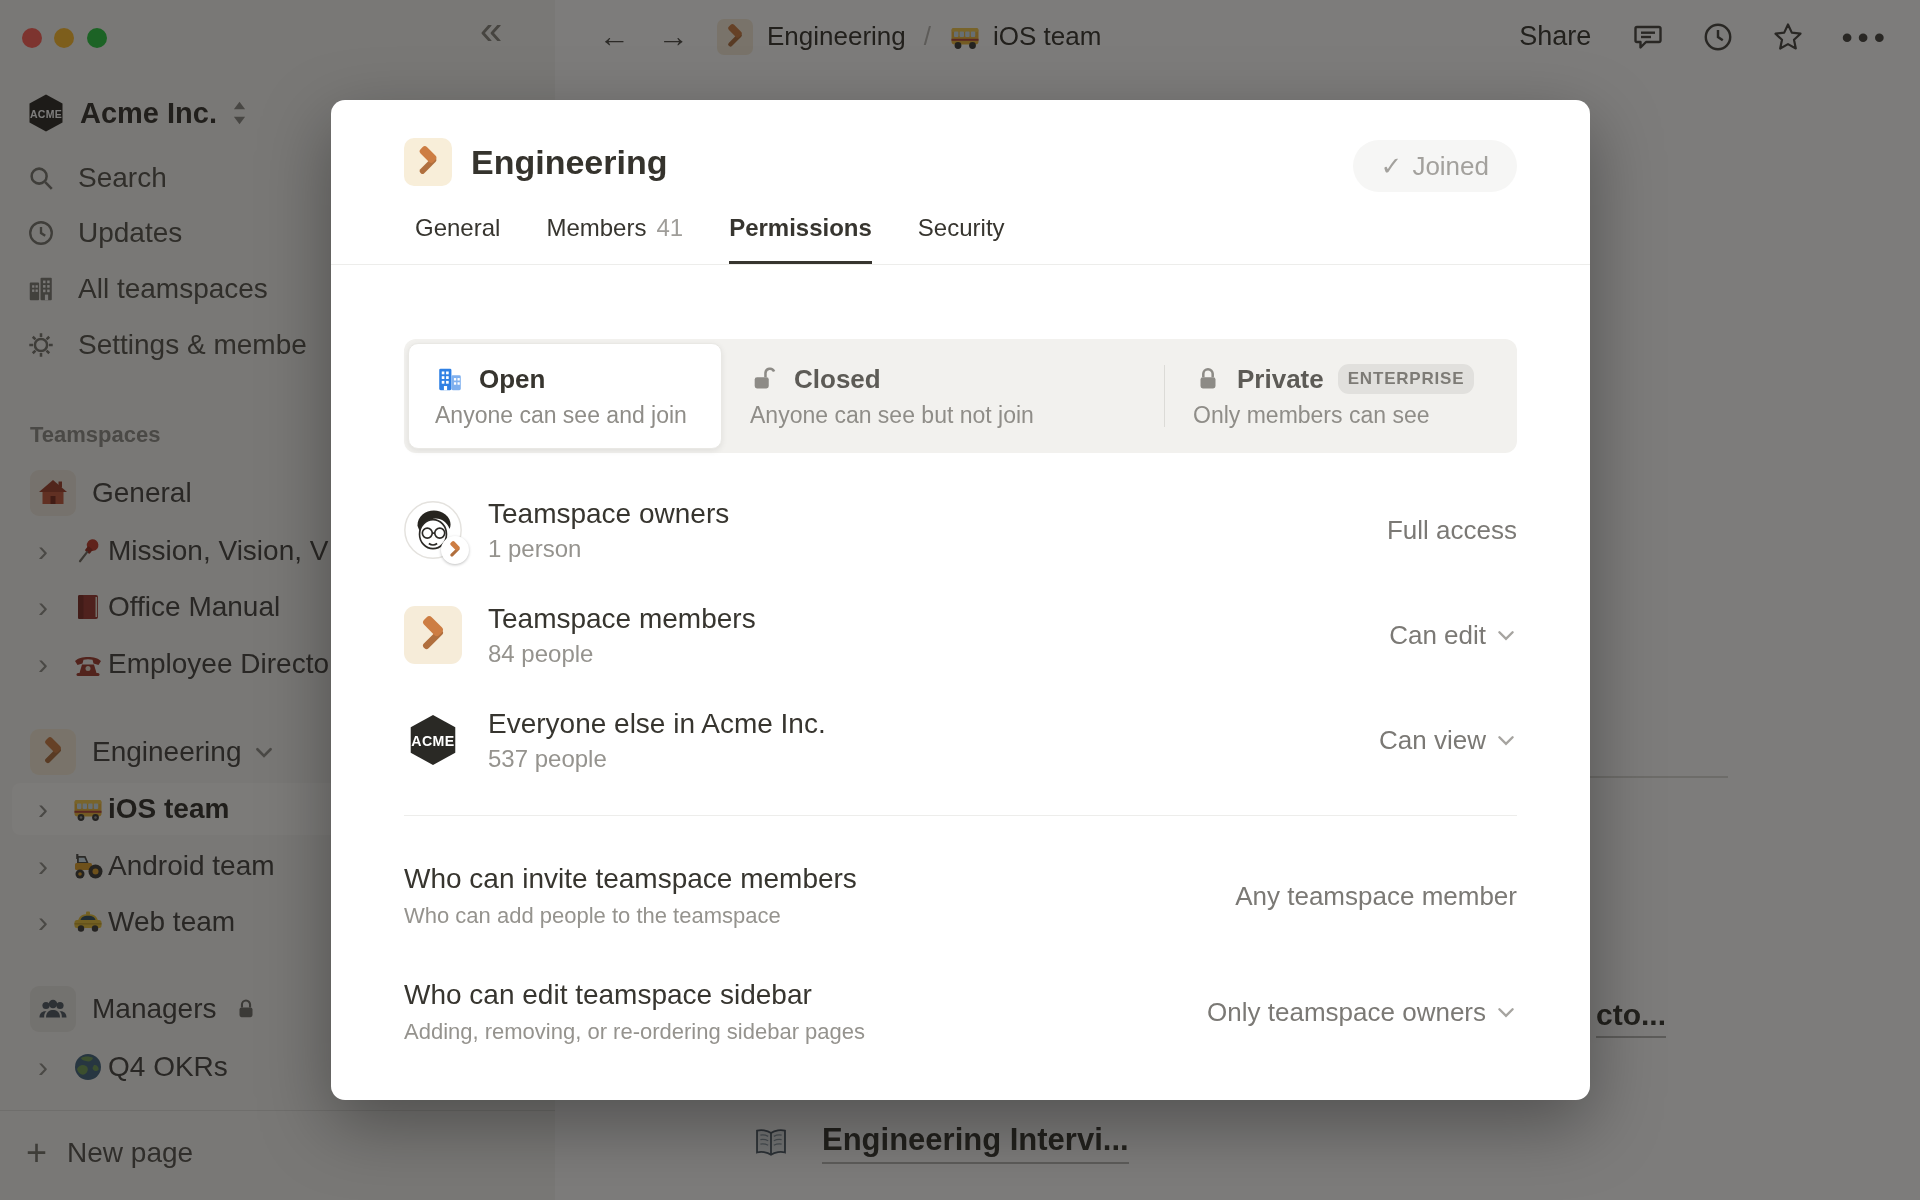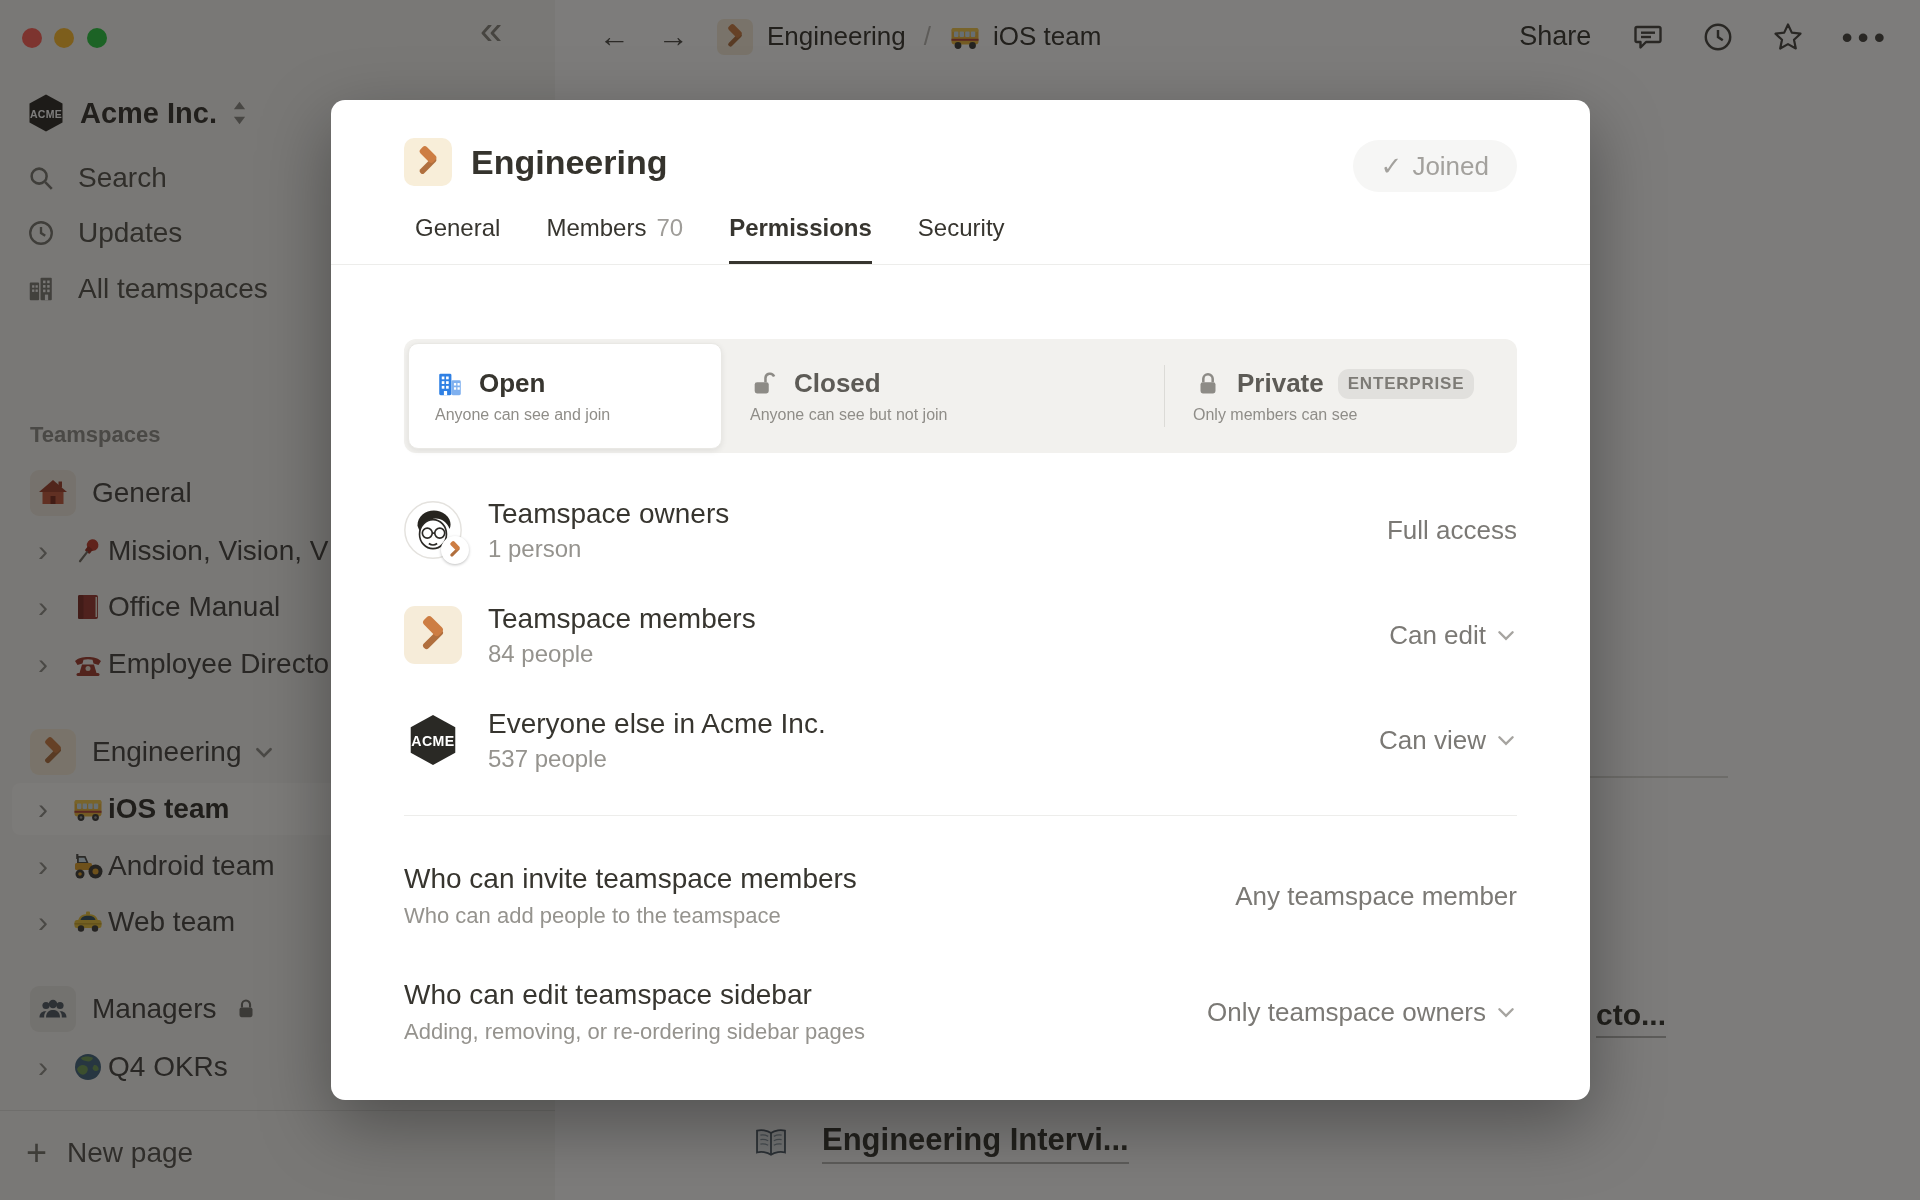--- a/index.html
+++ b/index.html
@@ -77,21 +77,21 @@
   .seg{position:absolute;left:73px;top:239px;width:1113px;height:114px;background:#f2f1ee;border-radius:12px;
        display:flex;align-items:center;}
   .seg-card{width:314px;height:106px;margin-left:4px;background:#fff;border:1px solid #e9e8e4;border-radius:10px;
             box-shadow:0 2px 6px rgba(0,0,0,.08);display:flex;flex-direction:column;justify-content:center;
             gap:7px;padding-left:26px;}
   .seg-sec{display:flex;flex-direction:column;justify-content:center;gap:7px;padding-left:28px;}
   .seg-closed{width:442px;} .seg-private{flex:1;}
   .seg-trow{display:flex;align-items:center;gap:14px;}
   .seg-title{font-size:26px;font-weight:600;color:#37352f;}
   .seg-title.dim{color:#5d5b56;}
-  .seg-sub{font-size:16px;color:#8f8d88;white-space:nowrap;}
+  .seg-sub{font-size:23px;color:#8f8d88;white-space:nowrap;}
   .seg-div{width:1px;height:62px;background:#dcdbd7;flex:0 0 auto;}
   .badge{font-size:17px;font-weight:700;letter-spacing:.8px;color:#7d7b76;background:#e1e0dd;
          border-radius:11px;padding:5px 10px;}
 
   .arow{position:absolute;left:73px;width:1113px;height:70px;display:flex;align-items:center;}
   .a-icon{width:58px;height:58px;margin-right:26px;flex:0 0 auto;position:relative;}
   .a-text{display:flex;flex-direction:column;gap:5px;}
   .a-title{font-size:28px;font-weight:500;color:#37352f;}
   .a-sub{font-size:24px;color:#95938e;}
   .a-val{margin-left:auto;display:flex;align-items:center;gap:9px;font-size:26px;color:#7b7975;}
@@ -162,20 +162,29 @@
             <rect x="22.6" y="7" width="2.6" height="2.8" fill="#f7f6f3"></rect>
             <rect x="18.2" y="11.8" width="2.6" height="2.8" fill="#f7f6f3"></rect>
             <rect x="22.6" y="11.8" width="2.6" height="2.8" fill="#f7f6f3"></rect>
             <rect x="18.2" y="16.6" width="2.6" height="2.8" fill="#f7f6f3"></rect>
             <rect x="22.6" y="16.6" width="2.6" height="2.8" fill="#f7f6f3"></rect>
             <rect x="20.2" y="22" width="3.4" height="6" fill="#f7f6f3"></rect>
           </svg>
         </span>
       <span>All teamspaces</span>
     </div>
+    <div class="nav-item" style="top:319px">
+      <span>
+          <svg width="30" height="30" viewBox="0 0 32 32" fill="none" stroke="#76756f" stroke-width="2.7">
+            <circle cx="16" cy="16" r="6.5"></circle>
+            <path d="M16 3.5v4 M16 24.5v4 M3.5 16h4 M24.5 16h4 M7.2 7.2l2.9 2.9 M21.9 21.9l2.9 2.9 M24.8 7.2L21.9 10.1 M10.1 21.9l-2.9 2.9"></path>
+          </svg>
+        </span>
+      <span>Settings &amp; membe</span>
+    </div>
 
     <div class="section-label">Teamspaces</div>
 
     <div class="ts-row ts-top" style="top:465px">
       <span class="chip sand">
           <svg width="32" height="32" viewBox="0 0 32 32">
             <path d="M16 3 L30 15 H2 Z" fill="#9e3e2c"></path>
             <rect x="21.5" y="4.5" width="3.5" height="6" fill="#9e3e2c"></rect>
             <rect x="5.5" y="15" width="21" height="12" fill="#c2573d"></rect>
             <rect x="13.5" y="19" width="5" height="8" fill="#7a2c1e"></rect>
@@ -406,21 +415,21 @@
       <span class="chk">✓</span>
       <span>Joined</span>
     </div>
 
     <div class="tabs">
       <div class="tab">
           <span>General</span>
         </div>
       <div class="tab">
           <span>Members</span>
-          <span class="cnt">70</span>
+          <span class="cnt">41</span>
         </div>
       <div class="tab active">
           <span>Permissions</span>
         </div>
       <div class="tab">
           <span>Security</span>
         </div>
     </div>
     <div class="tabs-rule"></div>
 

